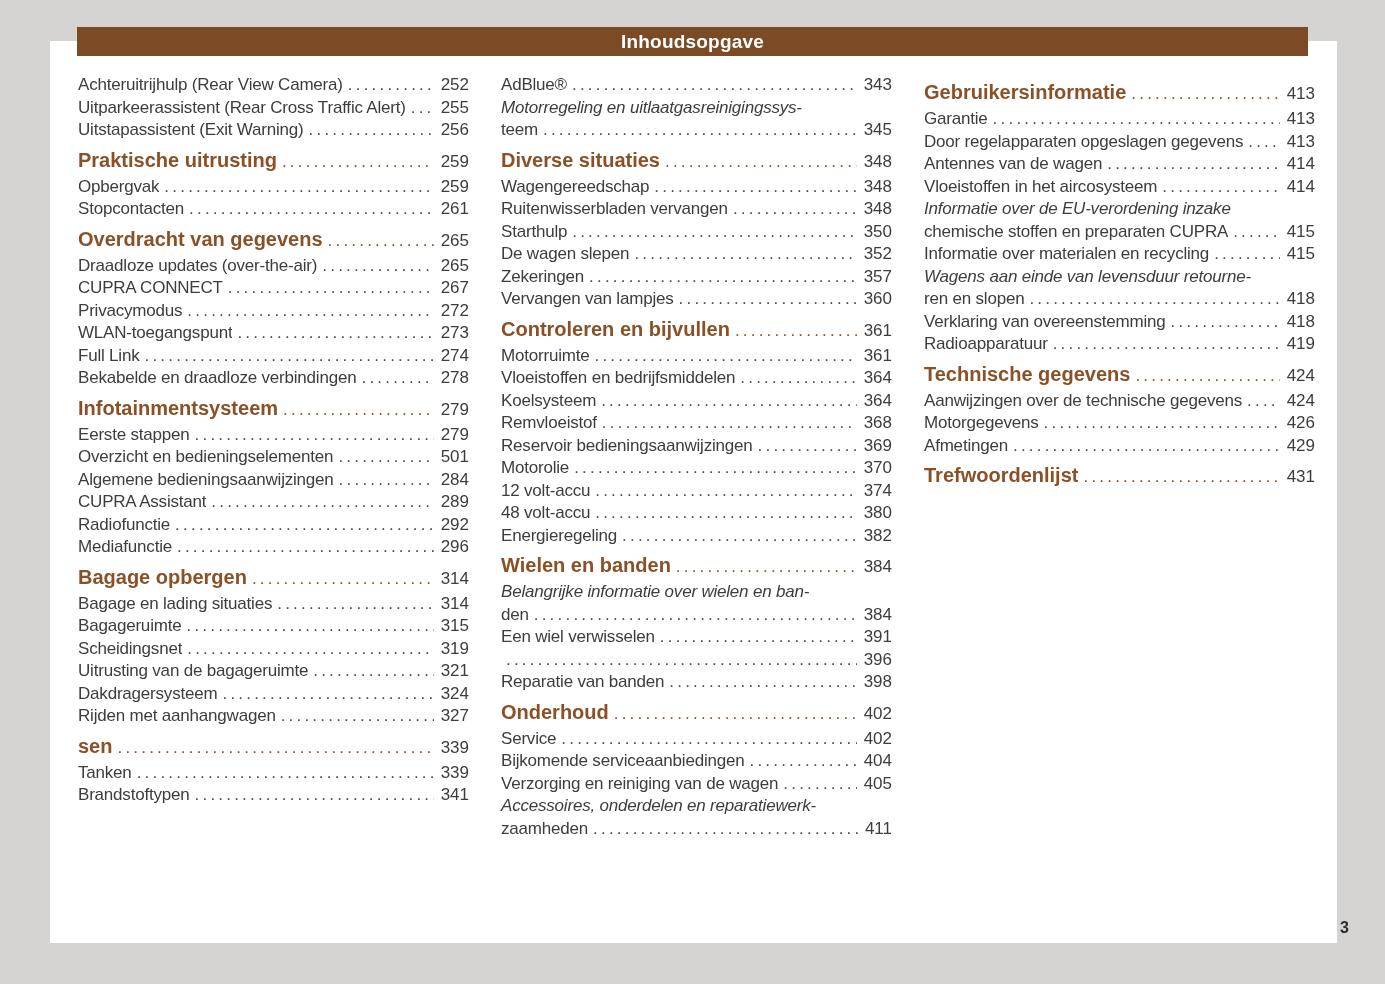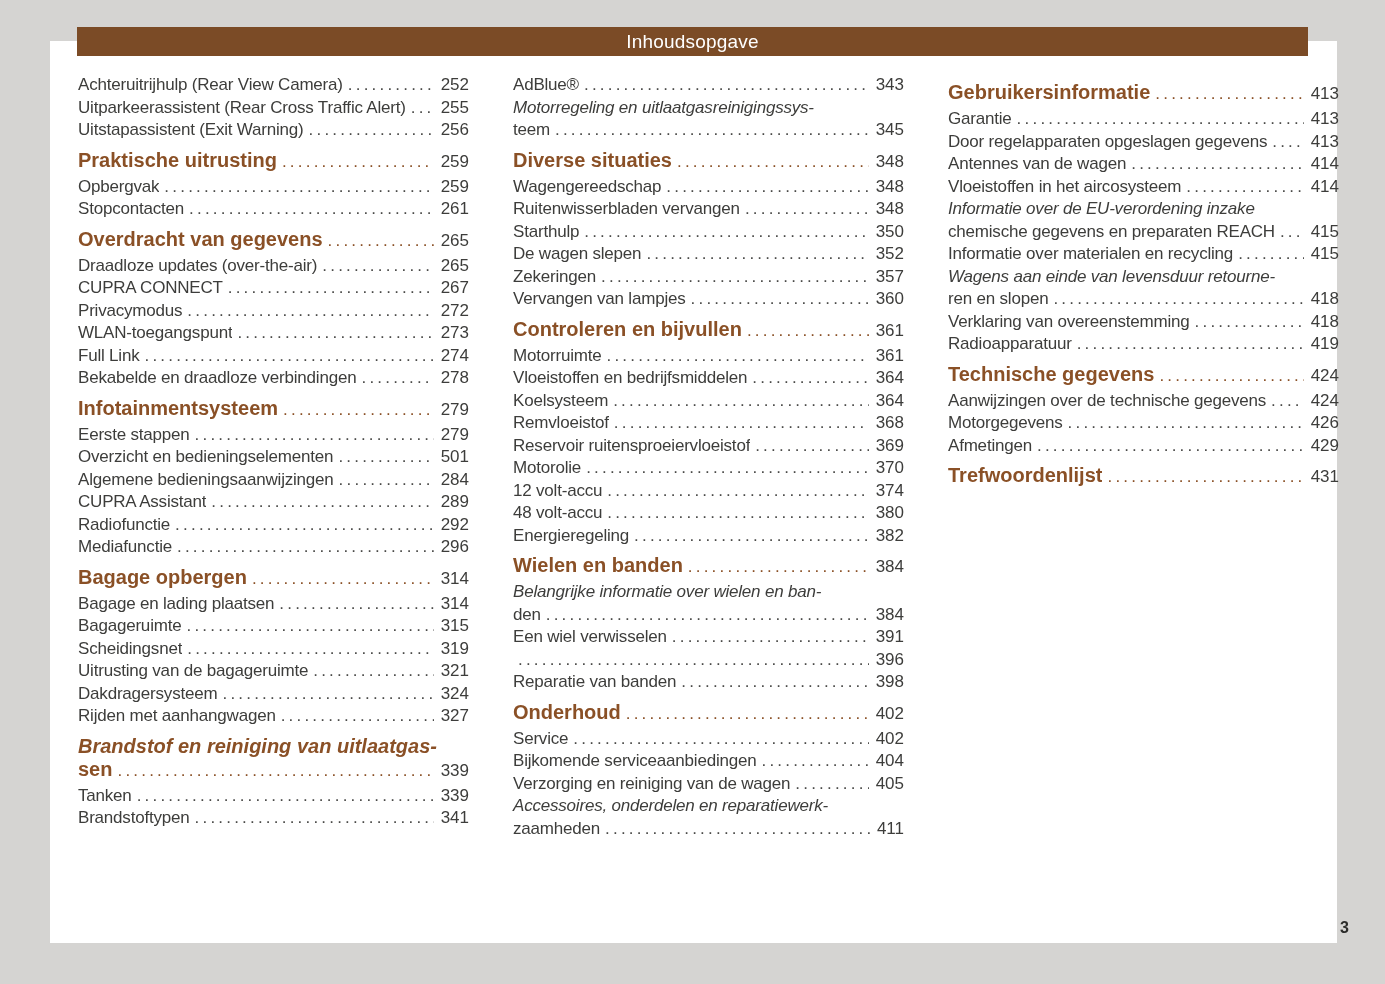--- a/index.html
+++ b/index.html
@@ -14,27 +14,27 @@
     position:absolute; left:50px; top:41px;
     width:1287px; height:902px;
     background:#ffffff;
   }
   .titlebar {
     position:absolute; left:77px; top:27px;
     width:1231px; height:29px;
     background:#7b4b26;
     color:#ffffff;
     display:flex; align-items:center; justify-content:center;
-    font-weight:normal; font-size:19px;
+    font-weight:bold; font-size:19px;
     letter-spacing:0.2px;
   }
   .content {
     position:absolute; left:78px; top:74px;
     width:1230px;
-    display:flex; gap:44px;
+    display:flex; gap:32px;
   }
   .col { width:391px; flex:0 0 391px; }
 
   .toc-row { color:#3d3d3b; }
   .toc-row.entry {
     font-size:17px; line-height:22.5px;
     letter-spacing:-0.2px;
   }
   .toc-row.heading {
     font-size:20px; line-height:23px;
@@ -232,21 +232,21 @@
       <div class="section">
         <div class="toc-row heading">
           <div class="toc-lastline">
             <span class="toc-label">Bagage opbergen</span>
             <span class="toc-dots"></span>
             <span class="toc-page">314</span>
           </div>
         </div>
         <div class="toc-row entry">
           <div class="toc-lastline">
-            <span class="toc-label">Bagage en lading plaatsen</span>
+            <span class="toc-label">Bagage en lading situaties</span>
             <span class="toc-dots"></span>
             <span class="toc-page">314</span>
           </div>
         </div>
         <div class="toc-row entry">
           <div class="toc-lastline">
             <span class="toc-label">Bagageruimte</span>
             <span class="toc-dots"></span>
             <span class="toc-page">315</span>
           </div>
@@ -275,21 +275,20 @@
         <div class="toc-row entry">
           <div class="toc-lastline">
             <span class="toc-label">Rijden met aanhangwagen</span>
             <span class="toc-dots"></span>
             <span class="toc-page">327</span>
           </div>
         </div>
       </div>
       <div class="section">
         <div class="toc-row heading">
-          <div class="toc-line">Brandstof en reiniging van uitlaatgas-</div>
           <div class="toc-lastline">
             <span class="toc-label">sen</span>
             <span class="toc-dots"></span>
             <span class="toc-page">339</span>
           </div>
         </div>
         <div class="toc-row entry">
           <div class="toc-lastline">
             <span class="toc-label">Tanken</span>
             <span class="toc-dots"></span>
@@ -405,21 +404,21 @@
         </div>
         <div class="toc-row entry">
           <div class="toc-lastline">
             <span class="toc-label">Remvloeistof</span>
             <span class="toc-dots"></span>
             <span class="toc-page">368</span>
           </div>
         </div>
         <div class="toc-row entry">
           <div class="toc-lastline">
-            <span class="toc-label">Reservoir ruitensproeiervloeistof</span>
+            <span class="toc-label">Reservoir bedieningsaanwijzingen</span>
             <span class="toc-dots"></span>
             <span class="toc-page">369</span>
           </div>
         </div>
         <div class="toc-row entry">
           <div class="toc-lastline">
             <span class="toc-label">Motorolie</span>
             <span class="toc-dots"></span>
             <span class="toc-page">370</span>
           </div>
@@ -555,21 +554,21 @@
         <div class="toc-row entry">
           <div class="toc-lastline">
             <span class="toc-label">Vloeistoffen in het aircosysteem</span>
             <span class="toc-dots"></span>
             <span class="toc-page">414</span>
           </div>
         </div>
         <div class="toc-row entry">
           <div class="toc-line">Informatie over de EU-verordening inzake</div>
           <div class="toc-lastline">
-            <span class="toc-label">chemische gegevens en preparaten REACH</span>
+            <span class="toc-label">chemische stoffen en preparaten CUPRA</span>
             <span class="toc-dots"></span>
             <span class="toc-page">415</span>
           </div>
         </div>
         <div class="toc-row entry">
           <div class="toc-lastline">
             <span class="toc-label">Informatie over materialen en recycling</span>
             <span class="toc-dots"></span>
             <span class="toc-page">415</span>
           </div>

